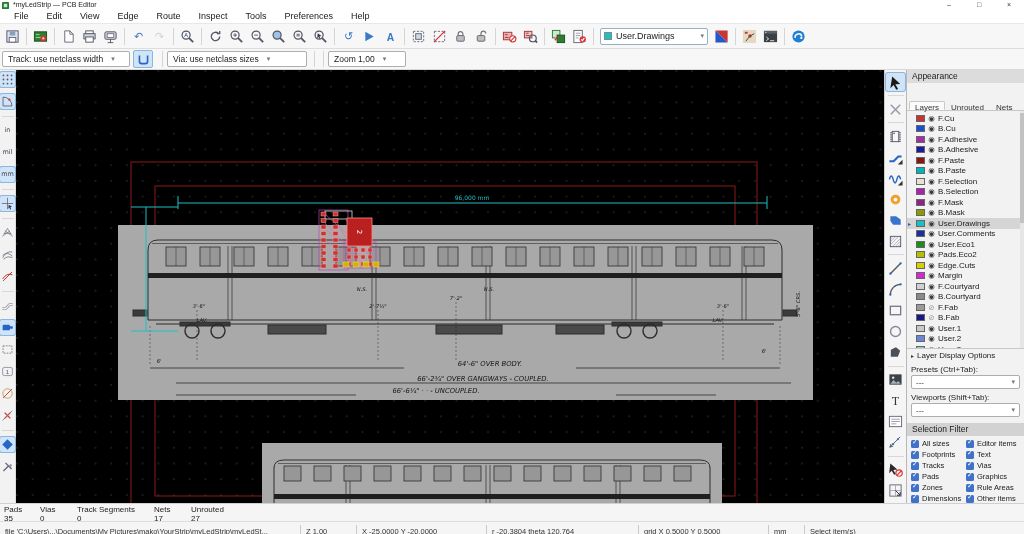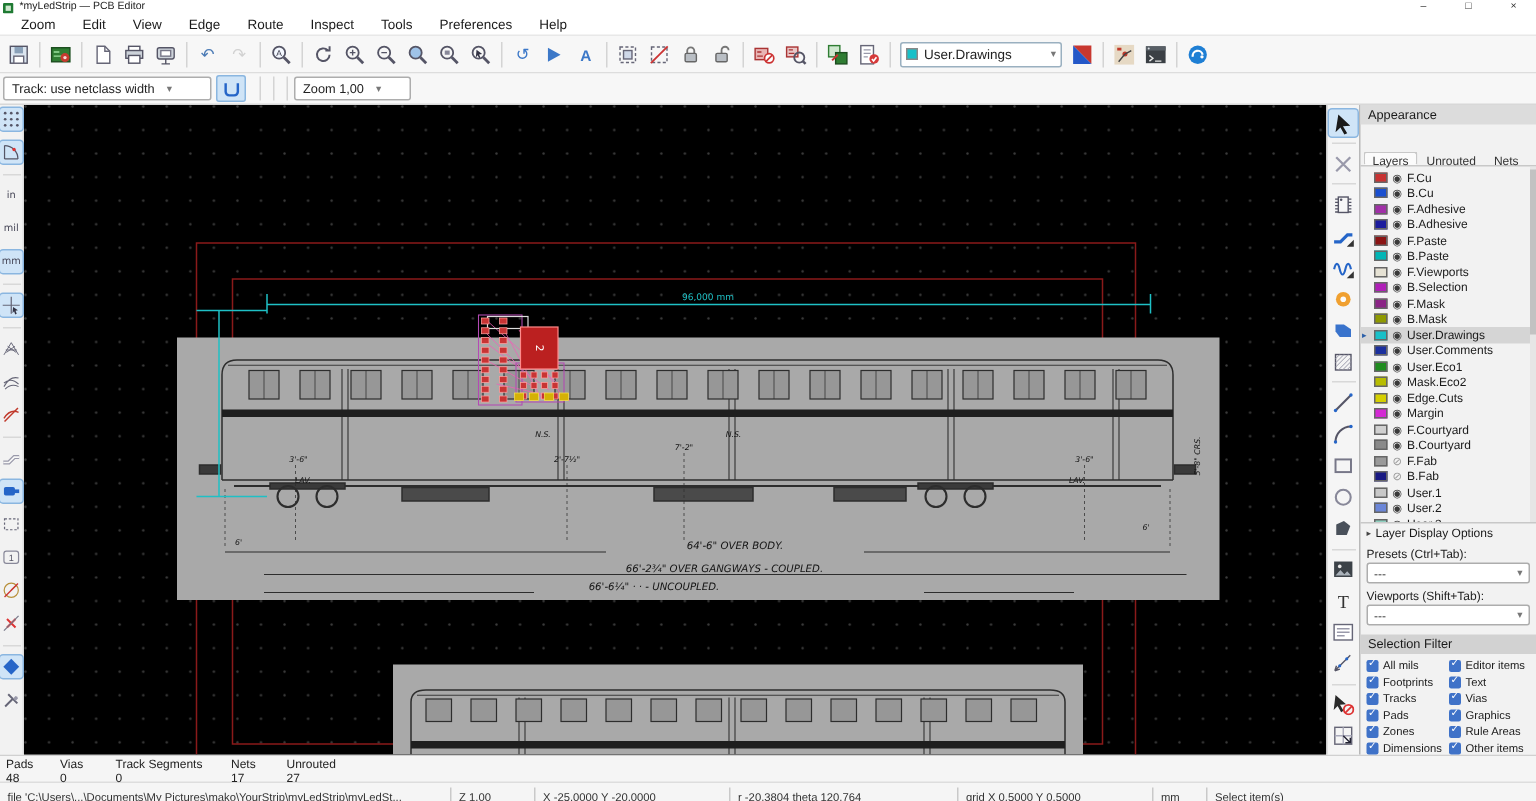--- a/index.html
+++ b/index.html
@@ -93,21 +93,21 @@
     </svg>
   <span class="ttl">*myLedStrip — PCB Editor</span>
   <div class="win-controls" id="winControls">
       <div class="win-btn">–</div>
       <div class="win-btn">□</div>
       <div class="win-btn">×</div>
     </div>
 </div>
 
 <div class="menubar" id="menubar">
-    <div class="menu-item">Zoom</div>
+    <div class="menu-item">File</div>
     <div class="menu-item">Edit</div>
     <div class="menu-item">View</div>
     <div class="menu-item">Edge</div>
     <div class="menu-item">Route</div>
     <div class="menu-item">Inspect</div>
     <div class="menu-item">Tools</div>
     <div class="menu-item">Preferences</div>
     <div class="menu-item">Help</div>
   </div>
 
@@ -368,30 +368,34 @@
         <svg width="15" height="15" viewBox="0 0 16 16">
           <circle cx="8" cy="8" r="6.5" fill="#1f7fd4"></circle>
           <path d="M4.5 9.5A3.5 3.5 0 0111.5 8" stroke="#fff" stroke-width="1.6" fill="none"></path>
           <circle cx="11" cy="9.5" r="1.2" fill="#fff"></circle>
         </svg>
       </span>
     </div>
   </div>
 
 <div class="toolbar2">
-  <div class="t2-combo" style="width:139px">
+  <div class="t2-combo" style="width:128px">
     <span>Track: use netclass width</span>
       <span class="chev">▾</span>
   </div>
   <div class="t2-btn">
     <svg width="13" height="13" viewBox="0 0 16 16">
         <path d="M3 3v7a3 3 0 003 3h4a3 3 0 003-3V3" fill="none" stroke="#2565c8" stroke-width="2"></path>
       </svg>
   </div>
   <div class="t2-sep"></div>
+  <div class="t2-combo" style="width:140px">
+    <span>Via: use netclass sizes</span>
+      <span class="chev">▾</span>
+  </div>
   <div class="t2-sep"></div>
   <div class="t2-sep"></div>
   <div class="t2-combo" style="width:78px">
     <span>Zoom 1,00</span>
       <span class="chev">▾</span>
   </div>
 </div>
 
 <div class="main">
   <div class="left-tools" id="leftTools">
@@ -925,21 +929,21 @@
           <span class="nm">F.Paste</span>
         </div>
         <div class="layer-row">
           <span class="sw" style="background: rgb(0, 182, 182);"></span>
           <span class="eye">◉</span>
           <span class="nm">B.Paste</span>
         </div>
         <div class="layer-row">
           <span class="sw" style="background: rgb(230, 226, 212);"></span>
           <span class="eye">◉</span>
-          <span class="nm">F.Viewports</span>
+          <span class="nm">F.Selection</span>
         </div>
         <div class="layer-row">
           <span class="sw" style="background: rgb(176, 30, 184);"></span>
           <span class="eye">◉</span>
           <span class="nm">B.Selection</span>
         </div>
         <div class="layer-row">
           <span class="sw" style="background: rgb(139, 36, 134);"></span>
           <span class="eye">◉</span>
           <span class="nm">F.Mask</span>
@@ -961,21 +965,21 @@
           <span class="nm">User.Comments</span>
         </div>
         <div class="layer-row">
           <span class="sw" style="background: rgb(30, 140, 30);"></span>
           <span class="eye">◉</span>
           <span class="nm">User.Eco1</span>
         </div>
         <div class="layer-row">
           <span class="sw" style="background: rgb(184, 189, 0);"></span>
           <span class="eye">◉</span>
-          <span class="nm">Mask.Eco2</span>
+          <span class="nm">Pads.Eco2</span>
         </div>
         <div class="layer-row">
           <span class="sw" style="background: rgb(214, 208, 0);"></span>
           <span class="eye">◉</span>
           <span class="nm">Edge.Cuts</span>
         </div>
         <div class="layer-row">
           <span class="sw" style="background: rgb(212, 40, 212);"></span>
           <span class="eye">◉</span>
           <span class="nm">Margin</span>
@@ -1030,21 +1034,21 @@
     </div>
     <div class="ap-label">Viewports (Shift+Tab):</div>
     <div class="ap-select">
       <span>---</span>
         <span class="chev">▾</span>
     </div>
     <div class="sf-header">Selection Filter</div>
     <div class="sf-grid" id="sfGrid">
         <div class="sf-item">
           <span class="sf-cb"></span>
-          <span class="lbl">All mils</span>
+          <span class="lbl">All sizes</span>
         </div>
         <div class="sf-item">
           <span class="sf-cb"></span>
           <span class="lbl">Editor items</span>
         </div>
         <div class="sf-item">
           <span class="sf-cb"></span>
           <span class="lbl">Footprints</span>
         </div>
         <div class="sf-item">
@@ -1084,21 +1088,21 @@
           <span class="lbl">Other items</span>
         </div>
       </div>
   </div>
 </div>
 
 <div class="statusbar">
   <div class="sb-a">
     <div class="sb-col" style="width:36px">
         <span>Pads</span>
-        <span>48</span>
+        <span>35</span>
       </div>
     <div class="sb-col" style="width:37px">
         <span>Vias</span>
         <span>0</span>
       </div>
     <div class="sb-col" style="width:77px">
         <span>Track Segments</span>
         <span>0</span>
       </div>
     <div class="sb-col" style="width:37px">

